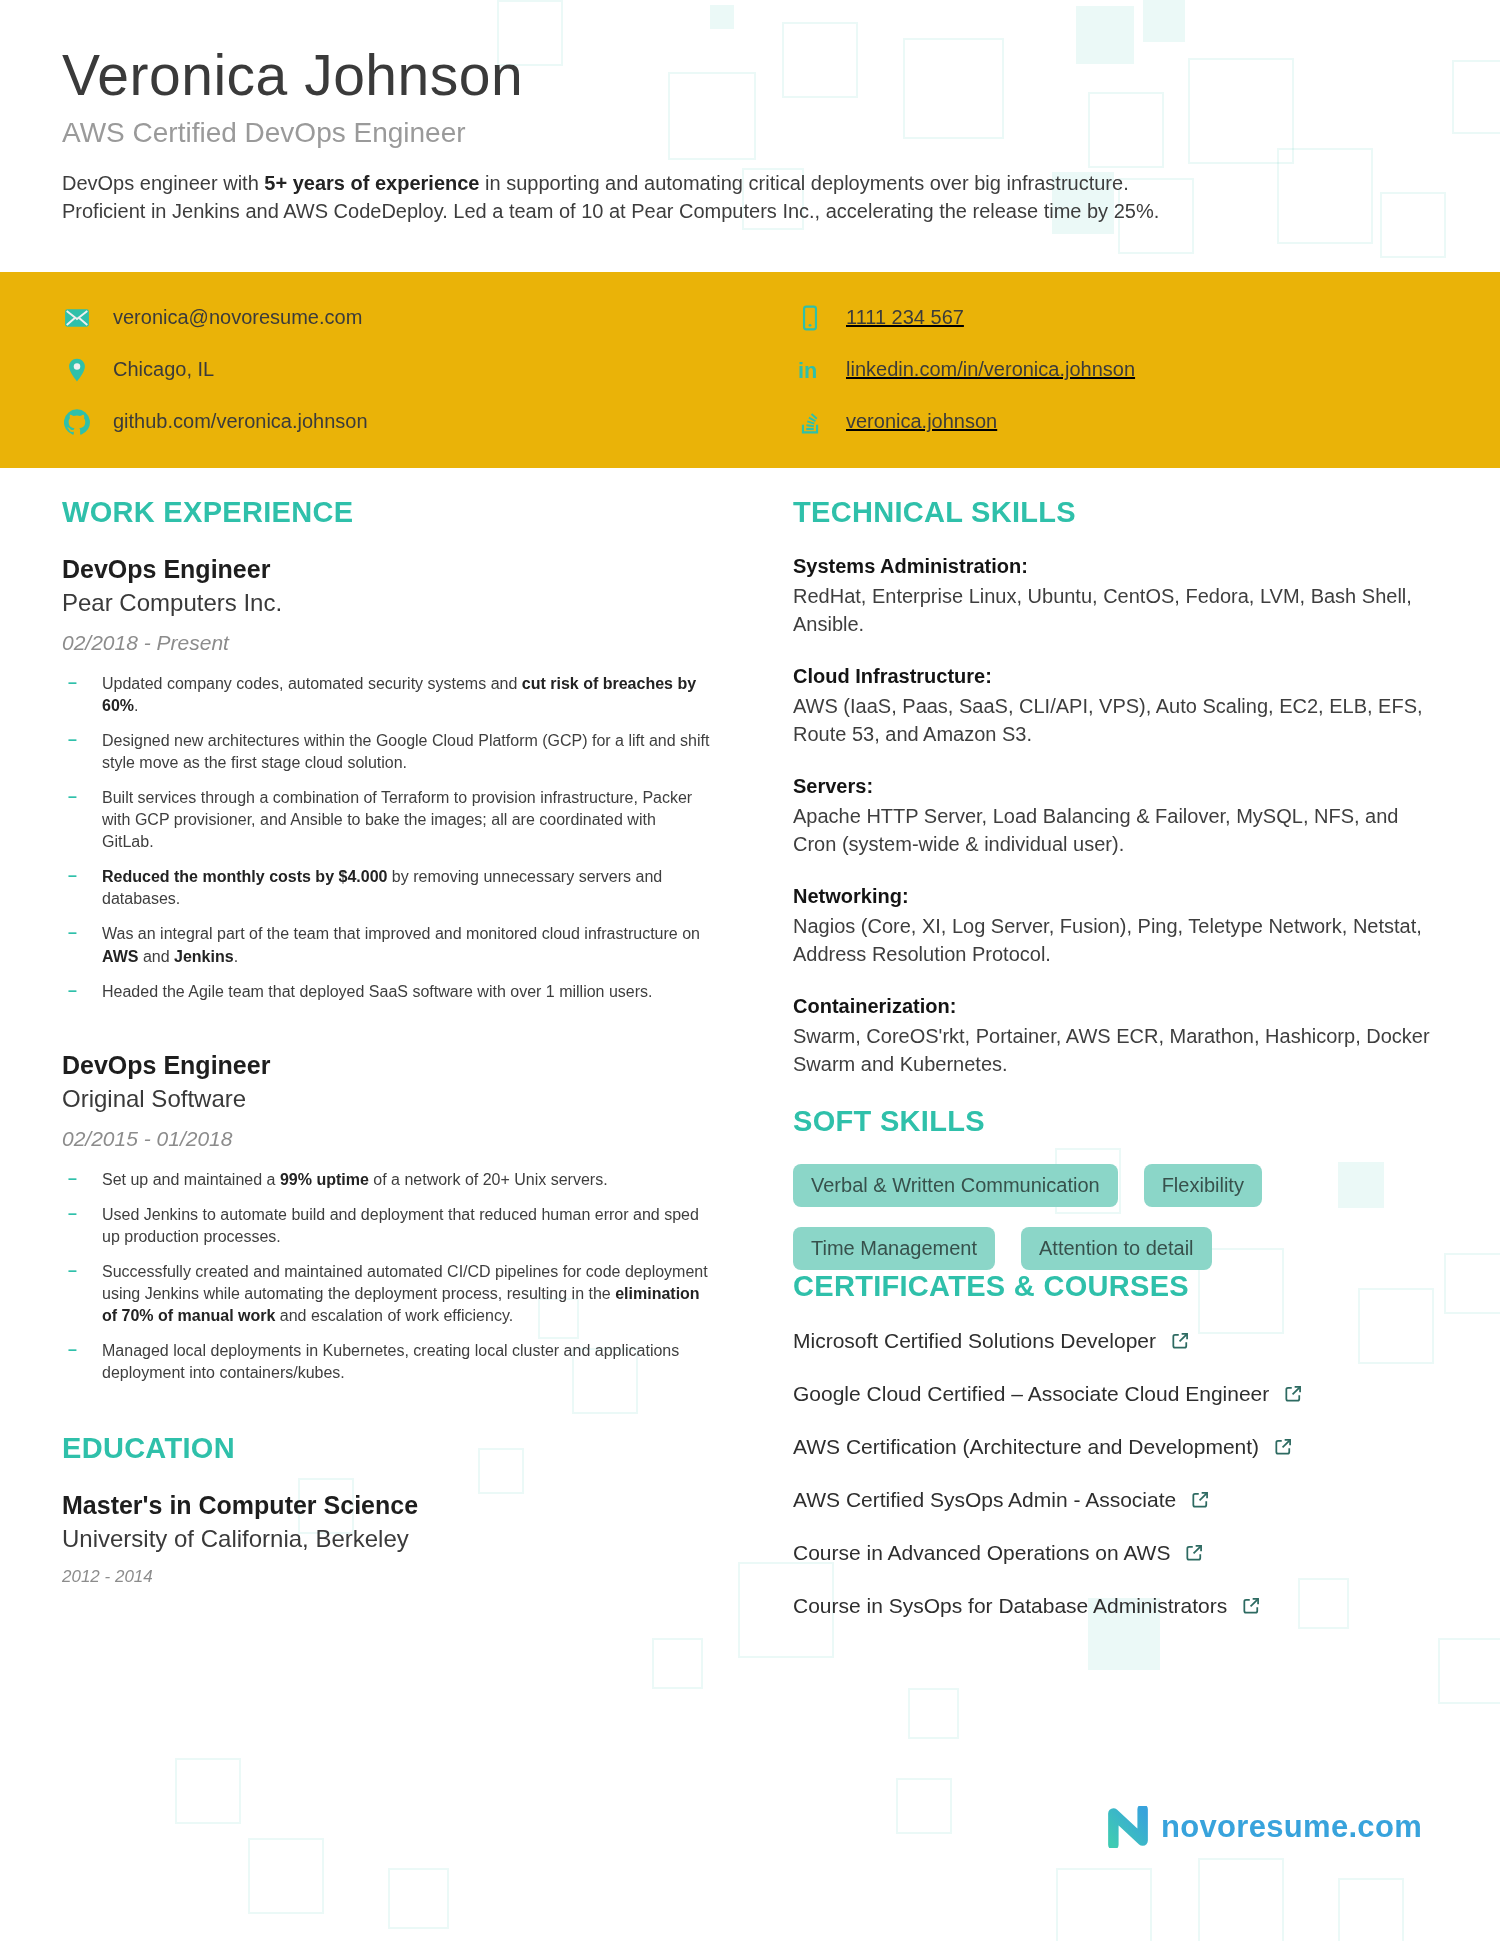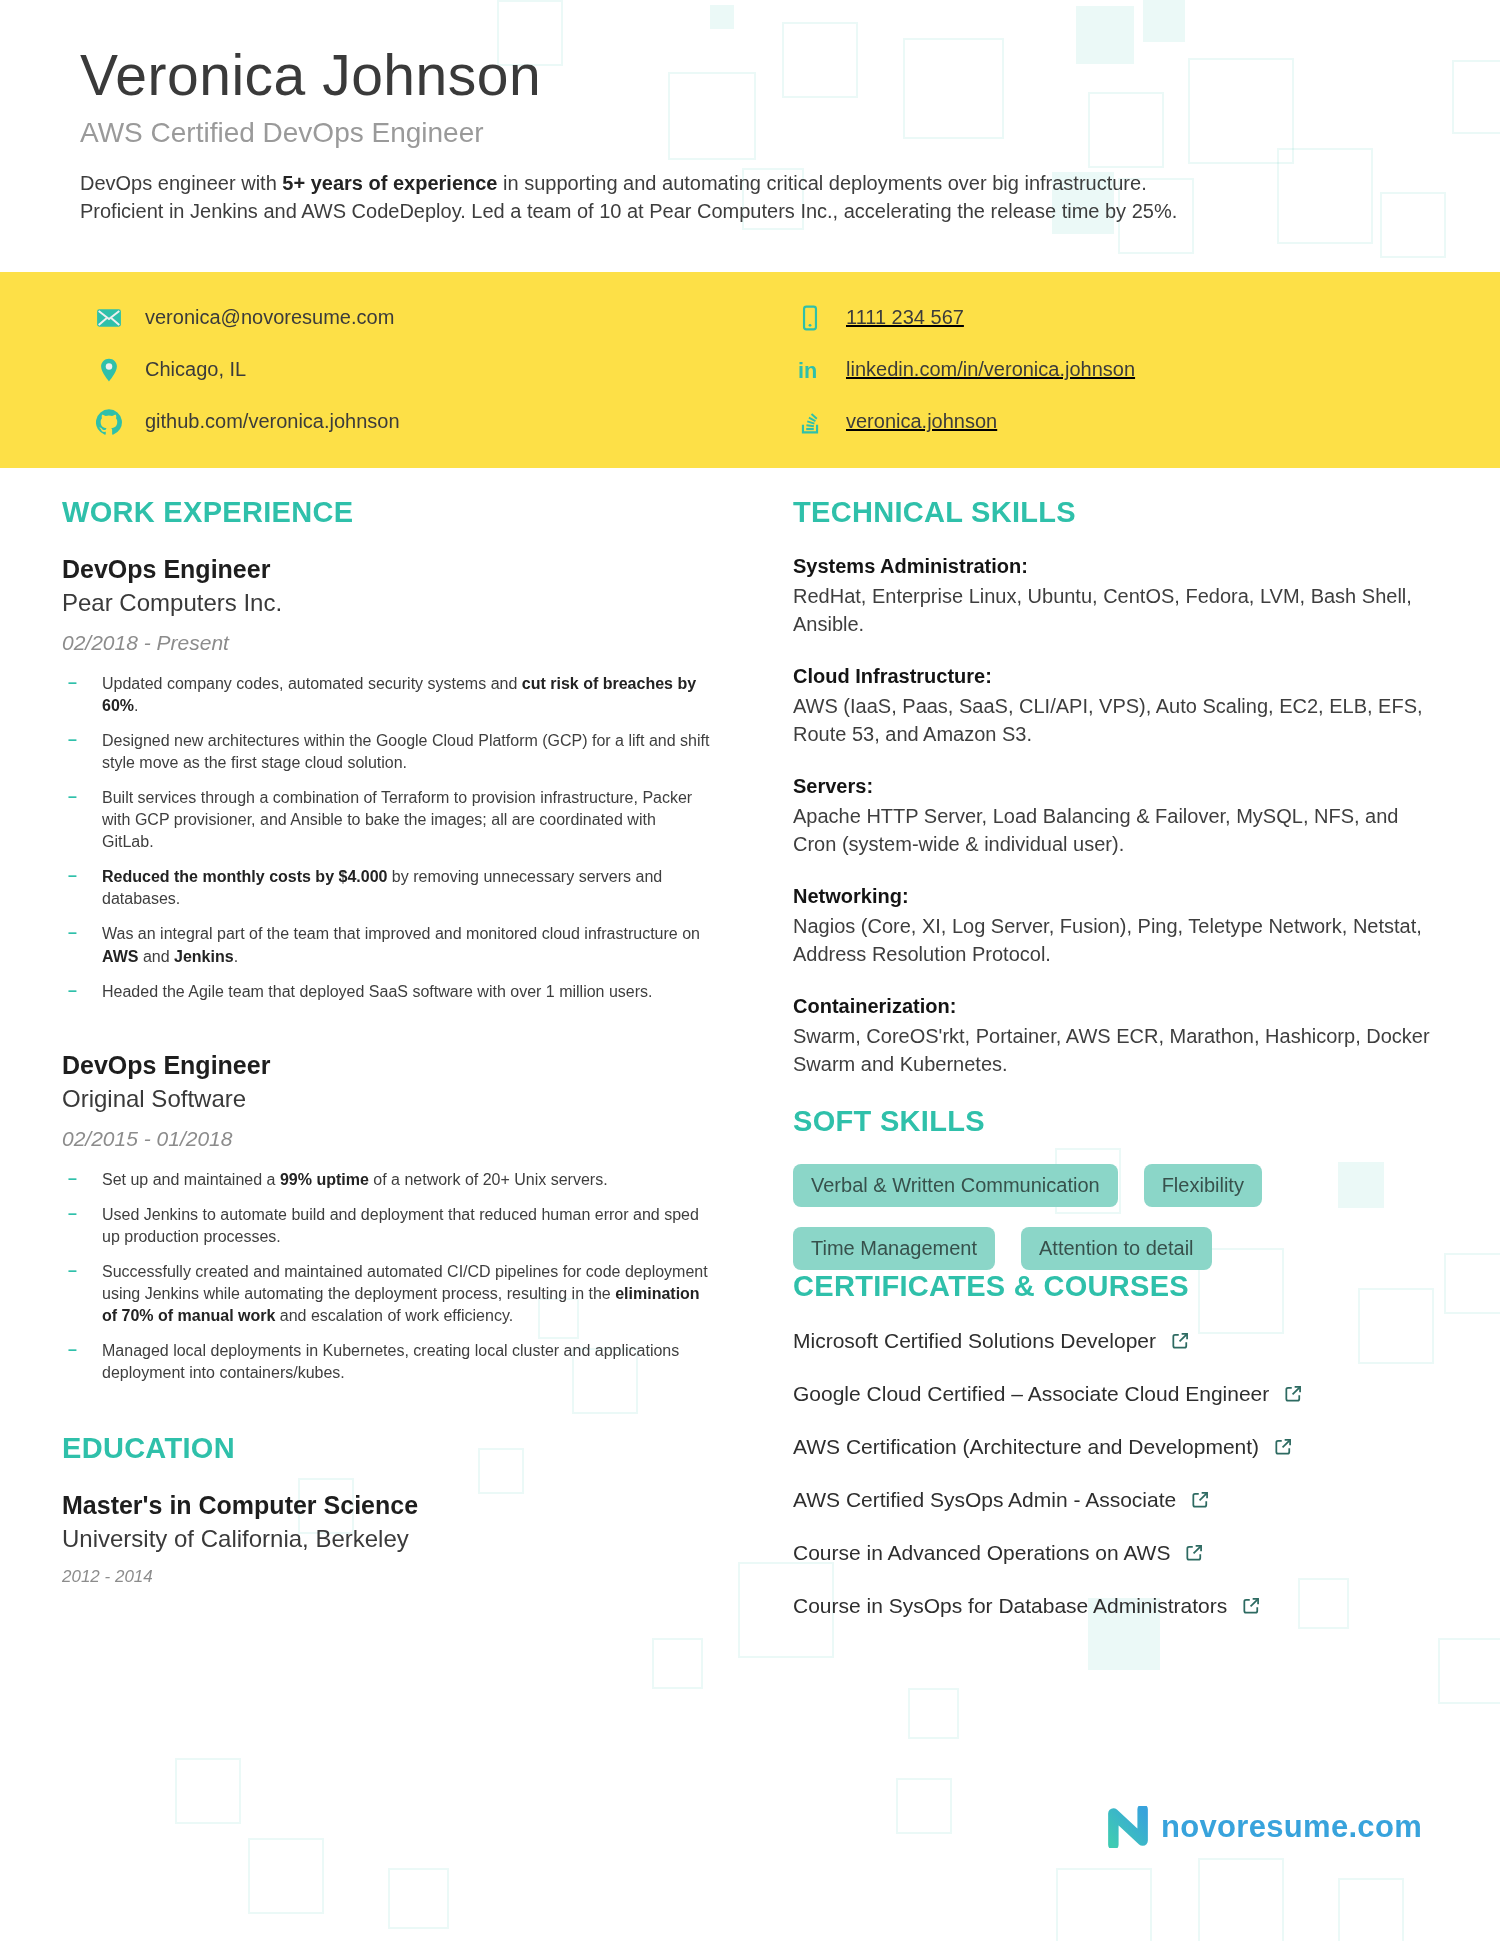--- a/index.html
+++ b/index.html
@@ -5,28 +5,28 @@
   html,body { margin:0; padding:0; background:#ffffff; }
   .page {
     position:relative; width:1500px; height:1941px; overflow:hidden;
     background:#ffffff; font-family:"Liberation Sans", sans-serif;
   }
   .decor-layer { position:absolute; inset:0; z-index:0; }
   .sq { position:absolute; }
   .content { position:relative; z-index:1; }
 
   
-  header { padding:42px 80px 0; }
+  header { padding:42px 62px 0; }
   .name { font-size:57px; font-weight:400; color:#3a3a3a; margin:0; letter-spacing:0.5px; }
   .subtitle { font-size:28px; color:#9a9a9a; margin-top:9px; }
   .summary { font-size:20px; color:#3d3d3d; line-height:1.42; margin:20px 0 0; max-width:1140px; }
   .summary b, .bullets b { color:#232323; }
 
   
-  .contact-band { background:#fde047; margin-top:46px; padding:20px 94px; display:flex; }
+  .contact-band { background:#eab308; margin-top:46px; padding:20px 62px; display:flex; }
   .contact-col { width:50%; box-sizing:border-box; }
   .contact-col.right { padding-left:45px;text-decoration:underline; }
   .contact-row { display:flex; align-items:center; height:52px; }
   .contact-row .icon { width:30px; margin-right:21px; display:flex; justify-content:center; align-items:center; }
   .contact-row .icon svg { display:block; width:26px; height:26px; }
   .contact-text { font-size:20px; color:#3b3b3b; }
 
   
   .columns { display:flex; padding:0 62px; margin-top:28px; }
   .col-left { width:648px; flex:none; margin-right:83px; }

